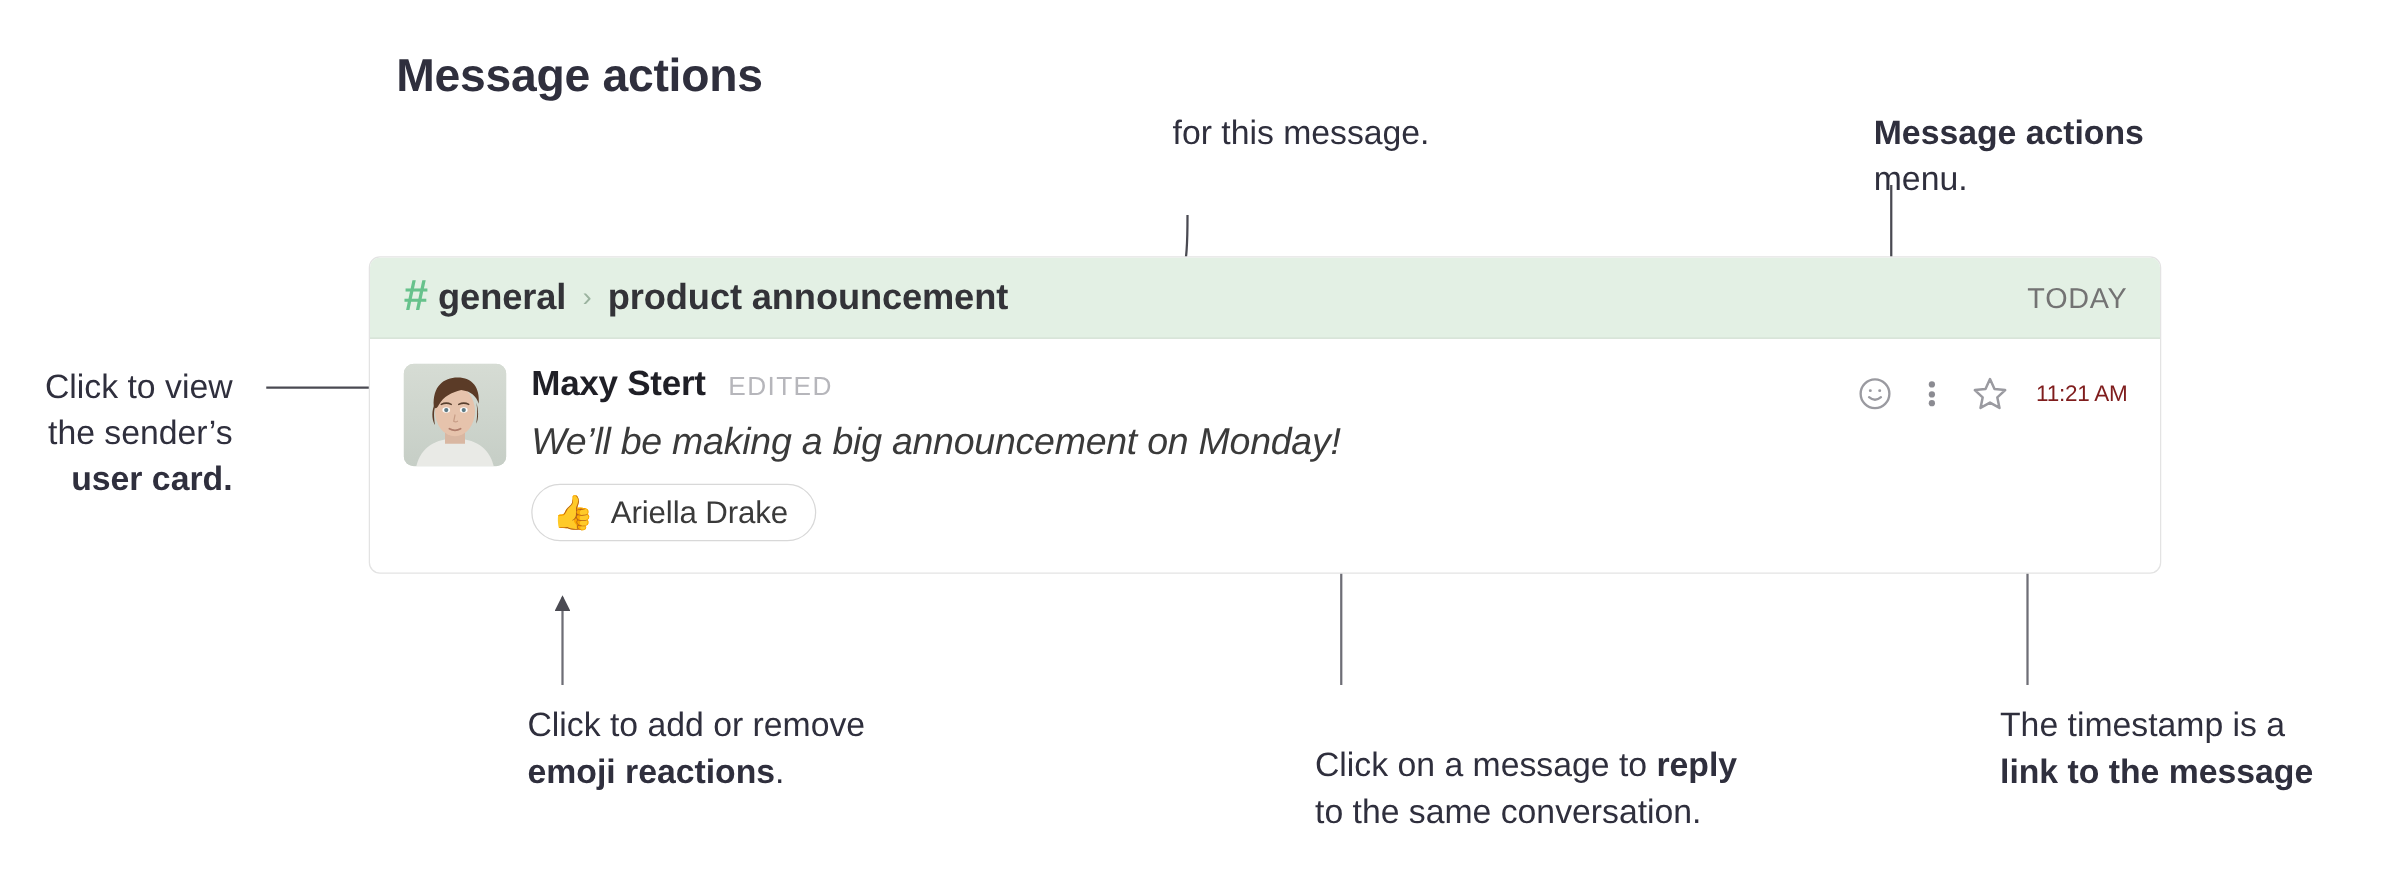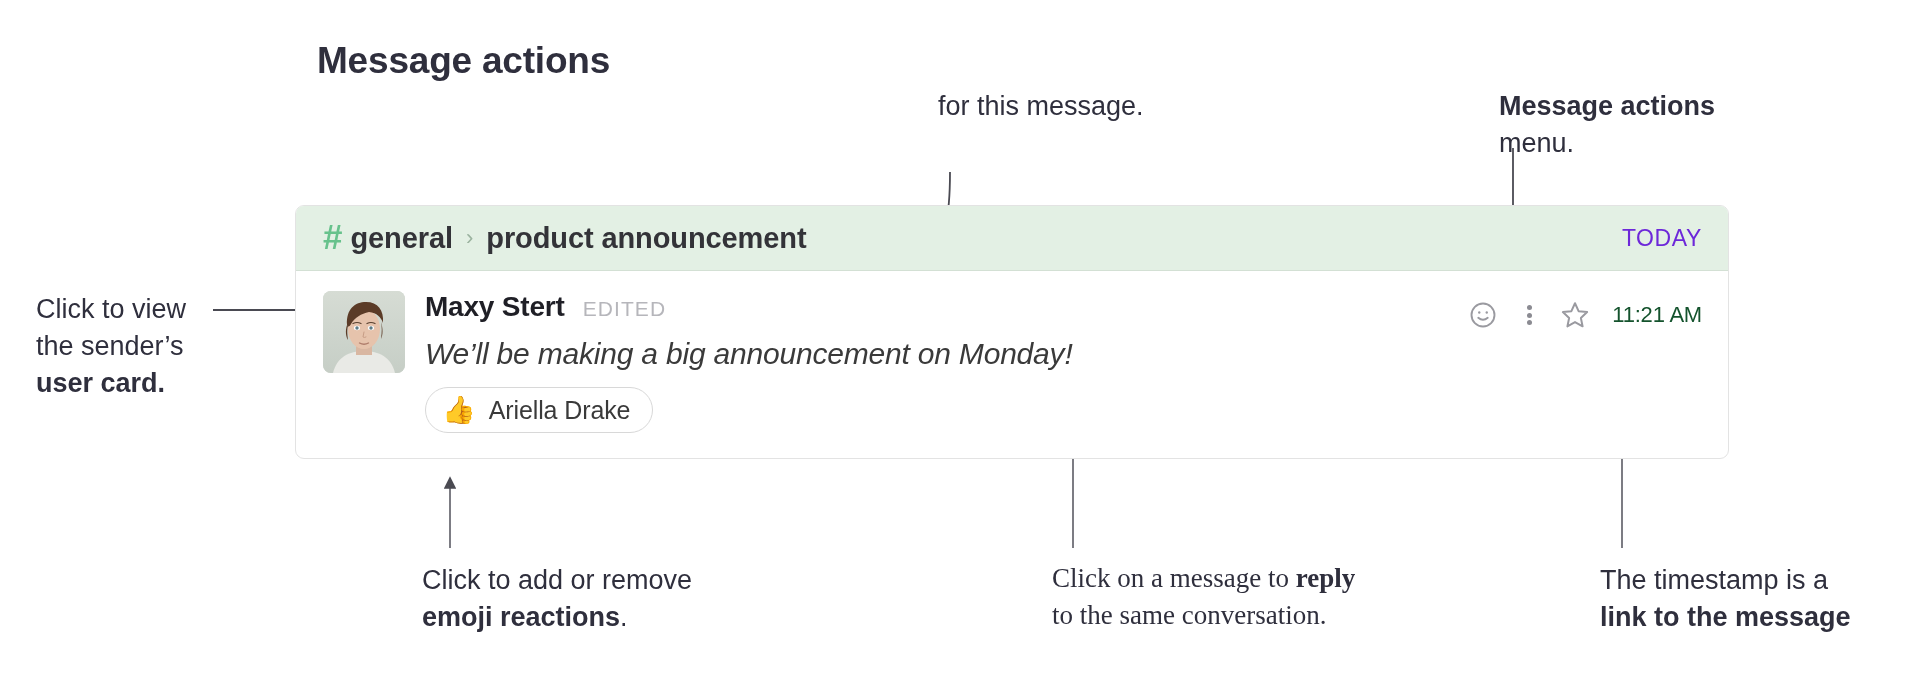--- a/index.html
+++ b/index.html
@@ -32,23 +32,23 @@
   .annot {
     font-size: 27px;
     line-height: 37px;
     color: #2f2f3d;
     white-space: nowrap;
   }
   .annot b { font-weight: 700; }
 
   #annot-edit-history { left: 938px; top: 88px; }
   #annot-actions-menu { left: 1499px; top: 88px; }
-  #annot-user-card  { left: 36px;  top: 291px; }
+  #annot-user-card  { left: 36px;  top: 291px; text-align: right; }
   #annot-emoji      { left: 422px; top: 562px; }
-  #annot-reply      { left: 1052px; top: 560px; font-family: Liberation Serif, serif; }
+  #annot-reply      { left: 1052px; top: 594px; }
   #annot-timestamp  { left: 1600px; top: 562px; }
 
   
   #connectors {
     left: 0; top: 0;
     width: 1924px; height: 696px;
     pointer-events: none;
   }
 
   
@@ -97,21 +97,21 @@
   }
   .topic-name {
     font-size: 29px;
     font-weight: 600;
     color: #333338;
     letter-spacing: -0.1px;
   }
   #today-label {
     margin-left: auto;
     font-size: 23px;
-    color: #6d28d9;
+    color: #737373;
     letter-spacing: 0.6px;
   }
 
   
   #message-row {
     position: relative;
     display: flex;
     padding: 20px 26px 0 27px;
   }
   #avatar {
@@ -199,22 +199,22 @@
   }
   #menu-icon { width: 22px; margin: 0 18px; }
   .dot {
     width: 5px; height: 5px;
     border-radius: 50%;
     background: #8b8b92;
     margin: 2.5px auto;
   }
   #timestamp {
     margin-left: 20px;
-    font-size: 22px;
-    color: #14532d;
+    font-size: 18px;
+    color: #7f1d1d;
     letter-spacing: -0.2px;
   }
 </style>
 </head>
 <body>
 
 <div class="abs" id="page-title">Message actions</div>
 
 <svg class="abs" id="connectors" viewBox="0 0 1924 696">
   <defs>

